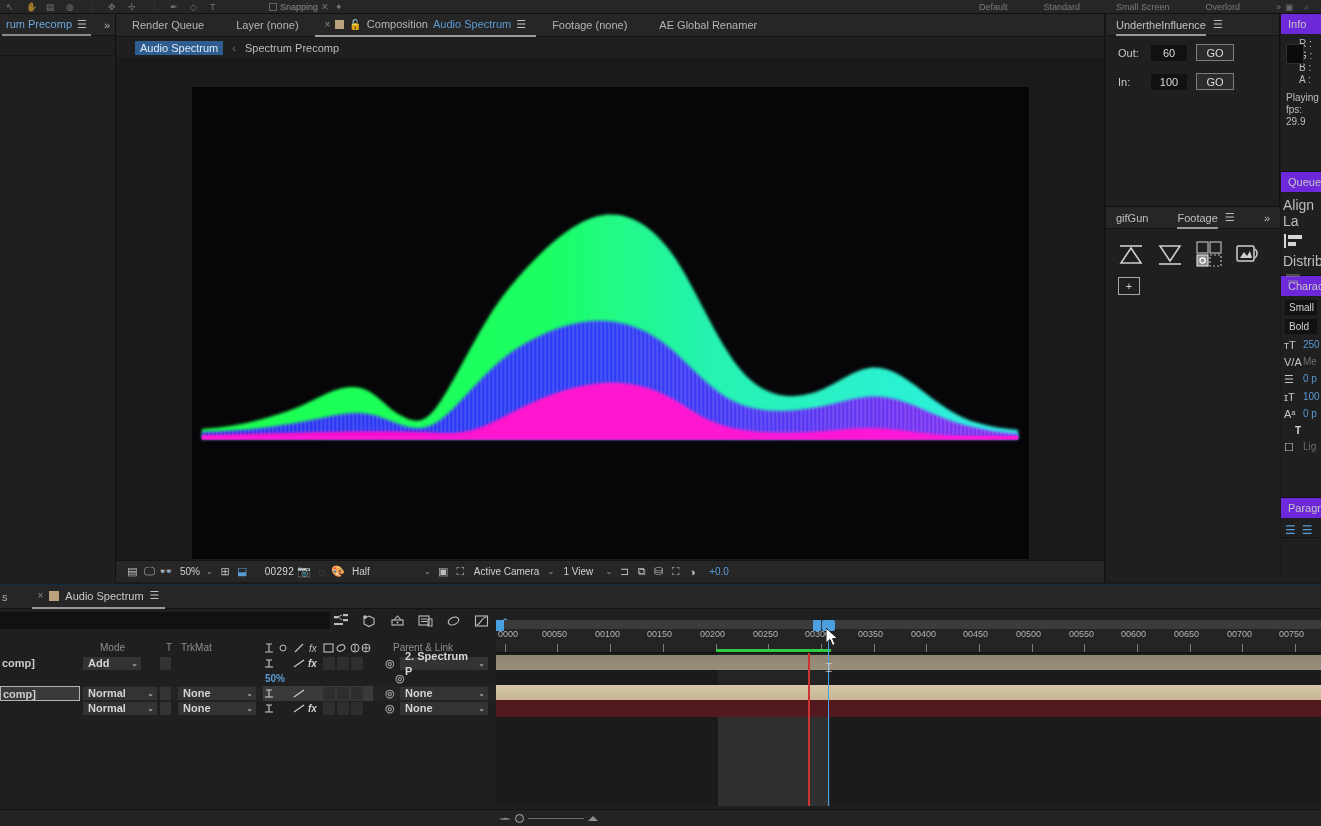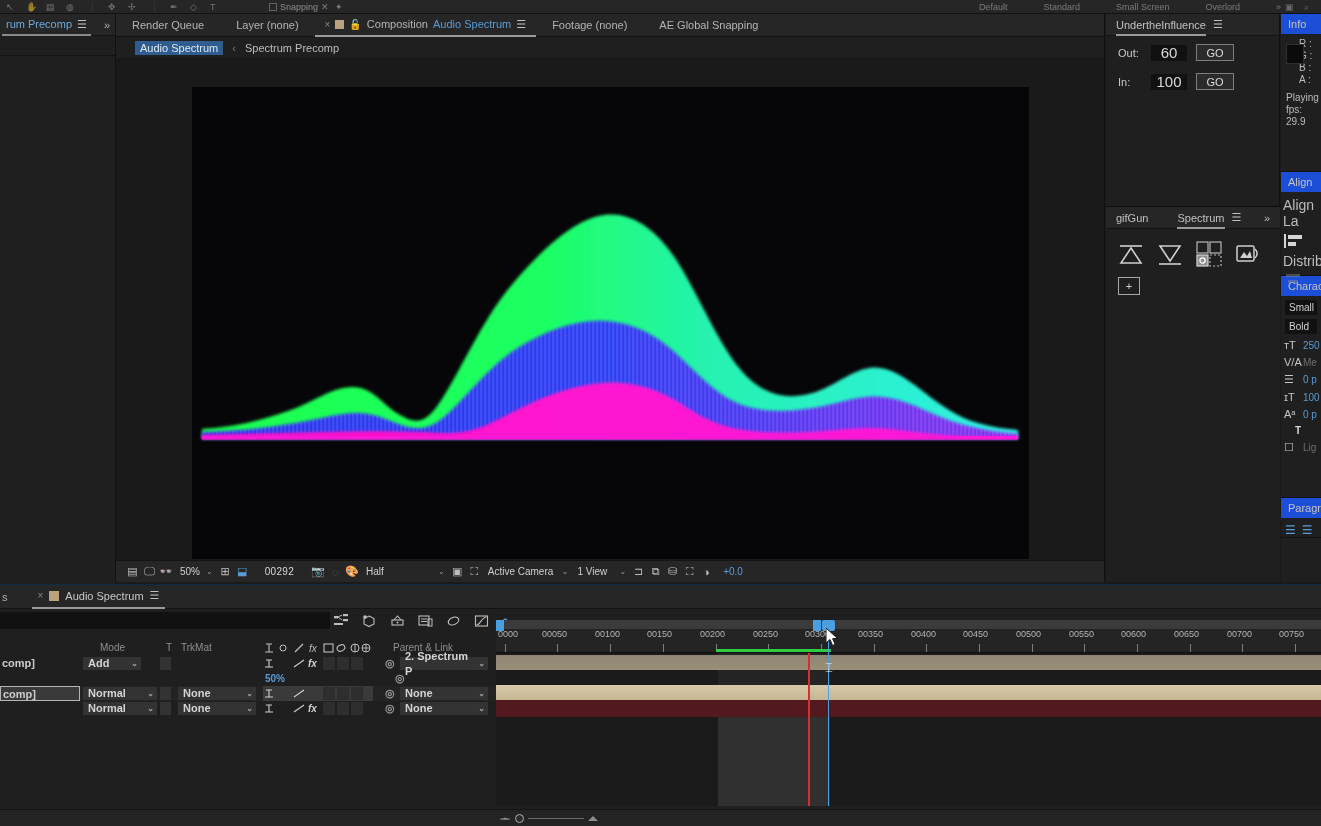--- a/index.html
+++ b/index.html
@@ -84,48 +84,48 @@
   .spectrum { position: absolute; left: 0; top: 0; width: 837px; height: 472px; }
 
   .v-bottombar {
     position: absolute; left: 0; bottom: 0; width: 988px; height: 22px;
     background: #262626; border-top: 1px solid #141414;
     display: flex; align-items: center; gap: 0; padding-left: 8px; font-size: 10px;
   }
   .vb-ico { width: 17px; text-align: center; color: #bdbdbd; font-size: 11px; }
   .vb-val { color: #cfcfcf; padding: 0 5px; }
   .vb-caret { color: #9a9a9a; font-size: 8px; padding: 0 4px 0 1px; }
-  .vb-tc { color: #d8d8d8; margin: 0 16px 0 14px; letter-spacing: .3px; }
+  .vb-tc { color: #d8d8d8; margin: 0 2px 0 14px; letter-spacing: .3px; }
   .vb-blue { color: #5b9bd5; margin-left: 8px; }
 
   
   .rp1 { position: absolute; left: 1106px; top: 14px; width: 174px; height: 568px; background: #1f1f1f; border-right:1px solid #111; }
   .rp-head { height: 22px; background: #262626; display: flex; align-items: center; gap: 7px; padding: 0 10px; font-size: 11px; border-bottom:1px solid #141414;}
   .rp-head .t { color: #c0c0c0; }
   .rp-head .t.sel { border-bottom: 2px solid #9a9a9a; height:22px; line-height:22px; }
   .rp-hamb { color: #c0c0c0; font-size: 11px; }
   .rp-more { margin-left:auto; color:#bdbdbd; font-size: 11px;}
   .uti-row { display: flex; align-items: center; gap: 9px; padding: 8px 0 0 12px; }
   .uti-label { width: 24px; color: #c8c8c8; font-size: 11px; }
-  .uti-field { width: 36px; height: 16px; background: #111; color: #d9d9d9; font-size: 15px; display:flex; align-items:center; justify-content:center;}
+  .uti-field { width: 36px; height: 16px; background: #111; color: #d9d9d9; font-size: 11px; display:flex; align-items:center; justify-content:center;}
   .uti-go { width: 38px; height: 17px; border: 1px solid #7d7d7d; color: #dcdcdc; font-size: 11px; display:flex;align-items:center;justify-content:center; background:#2b2b2b;}
   .ovl-icons { display: flex; align-items: flex-start; gap: 13px; padding: 12px 0 0 12px; }
   .ovl-ico { width: 26px; height: 26px; color: #d0d0d0; }
   .ovl-plus { margin: 10px 0 0 12px; width: 22px; height: 18px; border: 1px solid #a8a8a8; color:#d0d0d0; font-size: 11px; display:flex;align-items:center;justify-content:center;}
 
   
   .rp2 { position: absolute; left: 1281px; top: 14px; width: 40px; height: 568px; background: #1f1f1f; }
   .rp2-sec { border-bottom: 1px solid #121212; }
-  .rp2-title { height: 20px; background: #1d4ed8; display:flex; align-items:center; padding-left: 7px; font-size: 11px; color: #c4c4c4; }
+  .rp2-title { height: 20px; background: #6d28d9; display:flex; align-items:center; padding-left: 7px; font-size: 11px; color: #c4c4c4; }
   .rgba { padding: 4px 0 2px 18px; font-size: 10px; color: #bdbdbd; line-height: 12px; }
   .rgba-sw { position:absolute; left: 5px; width: 18px; height: 20px; background: #0b0b0b; border:1px solid #303030;}
   .play-txt { padding: 4px 0 6px 5px; font-size: 10px; color: #bdbdbd; line-height: 12px; }
   .al-lab { padding: 5px 0 3px 2px; font-size: 14px; color: #bdbdbd; }
   .char-pill { margin: 4px 4px 0 4px; height: 15px; background: #111; color:#d2d2d2; font-size:10px; display:flex; align-items:center; padding-left:4px;}
-  .char-row { display:flex; align-items:center; gap:4px; padding: 5px 0 0 3px; font-size: 10px; }
+  .char-row { display:flex; align-items:flex-start; gap:4px; padding: 5px 0 0 3px; font-size: 10px; }
   .char-row .gi { width: 15px; color: #c6c6c6; font-size: 11px; }
   .char-blue { color: #5b9bd5; }
   .char-dim { color: #6e6e6e; }
   .para-row { display:flex; gap:6px; padding: 5px 0 0 4px; color:#5b9bd5; font-size: 12px;}
 
   
   .timeline { position: absolute; left: 0; top: 584px; width: 1321px; height: 242px; background: #1f1f1f; border-top: 1px solid #0d2b45; }
   .tl-tabbar { height: 24px; background: #262626; display: flex; align-items: center; padding-left: 0px; font-size: 11px; border-bottom:1px solid #141414; }
   .tl-tab-prev { color: #b0b0b0; padding-left: 2px; }
   .tl-tab {
@@ -237,21 +237,21 @@
       <div class="v-tab">Layer (none)</div>
       <div class="v-tab active-comp">
         <span class="v-x">×</span>
         <span class="v-swatch"></span>
         <span class="v-lock">🔓</span>
         <span>Composition</span>
         <span class="v-compname">Audio Spectrum</span>
         <span class="v-menu">☰</span>
       </div>
       <div class="v-tab">Footage (none)</div>
-      <div class="v-tab">AE Global Snapping</div>
+      <div class="v-tab">AE Global Renamer</div>
     </div>
 
     <div class="v-crumbs">
       <span class="crumb-active">Audio Spectrum</span>
       <span class="crumb-sep">‹</span>
       <span class="crumb">Spectrum Precomp</span>
     </div>
 
     <div class="v-stage">
       <div class="canvas">
@@ -363,21 +363,21 @@
     </div>
     <div class="uti-row" style="padding-top:12px">
       <span class="uti-label">In:</span>
       <span class="uti-field">100</span>
       <span class="uti-go">GO</span>
     </div>
 
     <div style="position:absolute; left:0; top:192px; width:174px; height:376px; background:#1f1f1f; border-top:1px solid #0f0f0f;">
       <div class="rp-head">
         <span class="t">gifGun</span>
-        <span class="t sel" style="margin-left:22px">Spectrum</span>
+        <span class="t sel" style="margin-left:22px">Footage</span>
         <span class="rp-hamb">☰</span>
         <span class="rp-more">»</span>
       </div>
       <div class="ovl-icons">
         <span class="ovl-ico">
           <svg width="26" height="26" viewBox="0 0 26 26">
               <line x1="2" y1="5" x2="24" y2="5" stroke="#d0d0d0" stroke-width="1.6"></line>
               <polygon points="13,7 3,22 23,22" fill="none" stroke="#d0d0d0" stroke-width="1.6"></polygon>
             </svg>
         </span>
@@ -418,21 +418,21 @@
         <div>B :</div>
         <div>A :</div>
       </div>
       <div class="play-txt">
         <div>Playing</div>
         <div>fps: 29.9</div>
       </div>
     </div>
 
     <div class="rp2-sec" style="height:104px;">
-      <div class="rp2-title">Align</div>
+      <div class="rp2-title">Queue</div>
       <div class="al-lab">Align La</div>
       <div style="padding:2px 0 0 3px">
         <svg width="22" height="14" viewBox="0 0 22 14">
             <rect x="0" y="0" width="2" height="14" fill="#d6d6d6"></rect>
             <rect x="4" y="1" width="14" height="4" fill="#d6d6d6"></rect>
             <rect x="4" y="8" width="8" height="4" fill="#d6d6d6"></rect>
           </svg>
       </div>
       <div class="al-lab">Distribu</div>
       <div style="padding:1px 0 0 4px; opacity:.4">

